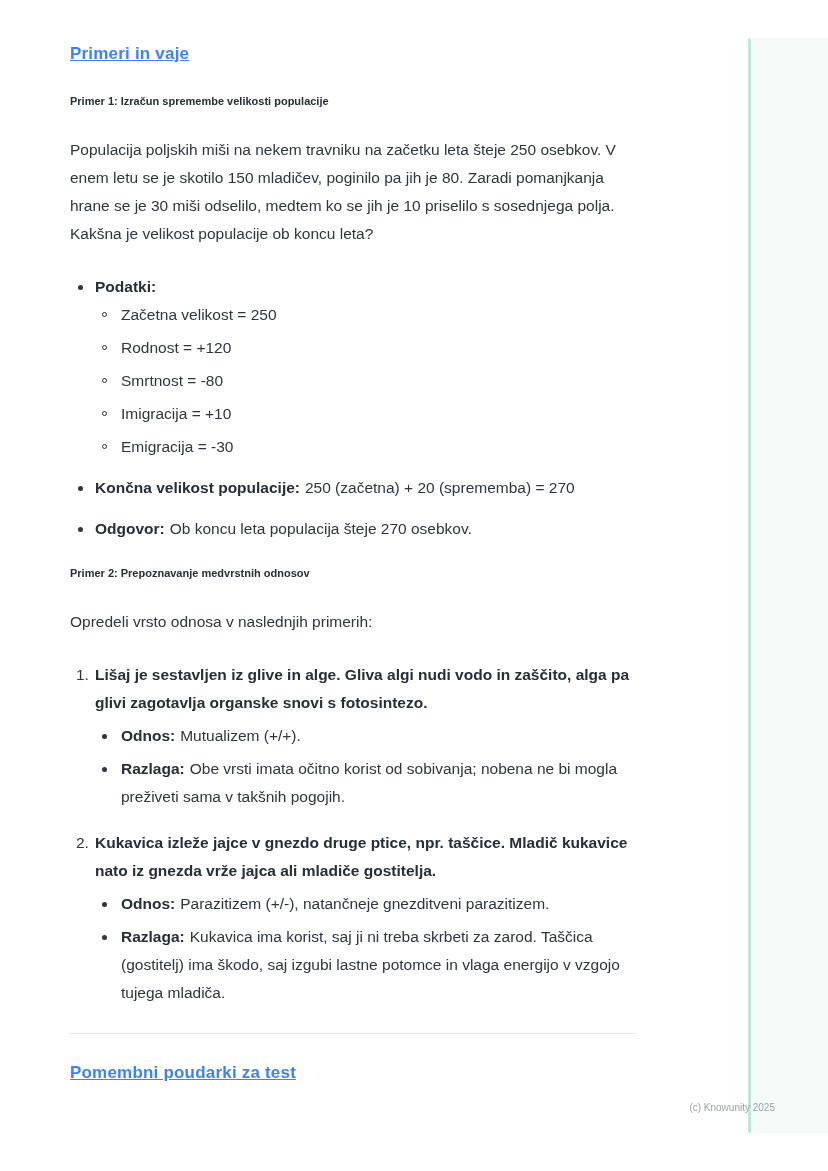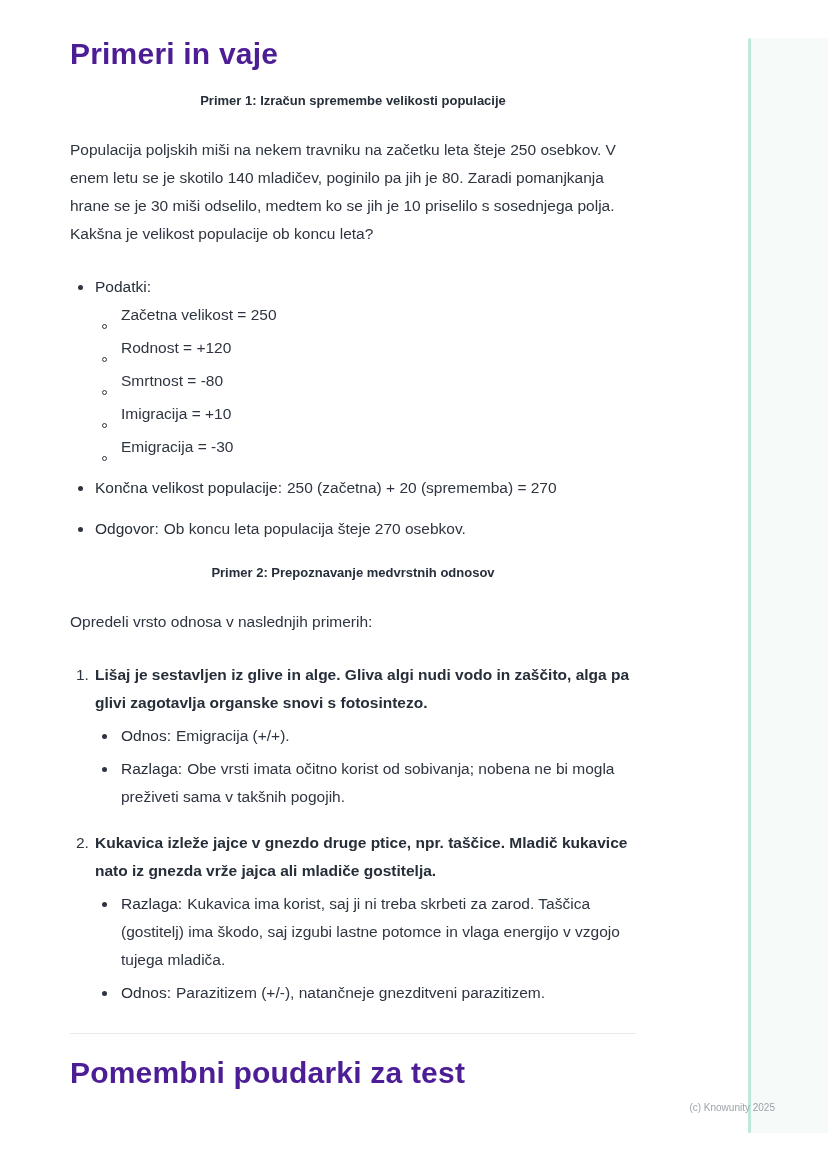--- a/index.html
+++ b/index.html
@@ -20,44 +20,44 @@
     position: absolute; left: 748px; top: 38px;
     width: 3px; height: 1095px;
     background: #bee9da; border-radius: 2px;
   }
   .content {
     position: absolute; left: 70px; top: 30px;
     width: 566px;
     font-size: 15.5px; line-height: 28px;
   }
   h1.accent {
-    font-size: 30px; line-height: 28px; font-weight: 700;
-    color: #4c1d95; letter-spacing: 0.2px;
+    font-size: 17px; line-height: 28px; font-weight: 700;
+    color: #3b82f6; letter-spacing: 0.2px; text-decoration: underline;
   }
   .h1-top { margin-top: 10px; margin-bottom: 21px; }
   .h1-bottom { margin-top: 25px; }
   h2.ex-title {
-    font-size: 13px; line-height: 24px; font-weight: 700;
-    color: #262e39; margin: 0 0 23px 0; text-align: center;
+    font-size: 11px; line-height: 24px; font-weight: 700;
+    color: #262e39; margin: 0 0 23px 0;
   }
   p.para { margin: 0 0 25px 0; }
-  .lbl { font-weight: 400; color: #262e39; margin-right: 0.32em; }
+  .lbl { font-weight: 700; color: #262e39; margin-right: 0.32em; }
   ul.l1, ol.l1n { list-style: none; margin: 0 0 18px 0; }
   ul.l1 > li, ol.l1n > li { display: flex; margin-bottom: 13px; }
   .marker-col {
     flex: 0 0 25px; display: flex; justify-content: flex-start;
     padding-left: 8px; user-select: none;
   }
   .m-disc {
     width: 5px; height: 5px; border-radius: 50%;
     background: #2e3540; margin-top: 12px;
   }
   .li-body { flex: 1 1 auto; }
   ul.l2 { list-style: none; margin: 0; }
-  ul.l2 > li { display: flex; margin-top: 5px; align-items: flex-end; }
+  ul.l2 > li { display: flex; margin-top: 5px; }
   ul.l2 > li:first-child { margin-top: 0; }
   .marker-col2 {
     flex: 0 0 26px; display: flex; justify-content: flex-start;
     padding-left: 7px; user-select: none;
   }
   .m-circ {
     width: 5px; height: 5px; border-radius: 50%;
     border: 1.6px solid #2e3540; margin-top: 10.5px; background: transparent;
   }
   ol.l1n { margin-top: 0; }
@@ -84,21 +84,21 @@
 
 <div class="side-tint"></div>
 <div class="side-line"></div>
 
 <div class="content">
 
   <h1 class="accent h1-top">Primeri in vaje</h1>
 
   <h2 class="ex-title">Primer 1: Izračun spremembe velikosti populacije</h2>
 
-  <p class="para">Populacija poljskih miši na nekem travniku na začetku leta šteje 250 osebkov. V enem letu se je skotilo 140 mladičev, poginilo pa jih je 80. Zaradi pomanjkanja hrane se je 30 miši odselilo, medtem ko se jih je 10 priselilo s sosednjega polja. Kakšna je velikost populacije ob koncu leta?</p>
+  <p class="para">Populacija poljskih miši na nekem travniku na začetku leta šteje 250 osebkov. V enem letu se je skotilo 150 mladičev, poginilo pa jih je 80. Zaradi pomanjkanja hrane se je 30 miši odselilo, medtem ko se jih je 10 priselilo s sosednjega polja. Kakšna je velikost populacije ob koncu leta?</p>
 
   <ul class="l1">
     <li>
       <span class="marker-col">
           <span class="m-disc"></span>
         </span>
       <div class="li-body">
         <span class="lbl">Podatki:</span>
         <ul class="l2">
           <li>
@@ -159,48 +159,48 @@
   <ol class="l1n">
     <li>
       <span class="num-col">1.</span>
       <div class="li-body">
         <span class="statement">Lišaj je sestavljen iz glive in alge. Gliva algi nudi vodo in zaščito, alga pa glivi zagotavlja organske snovi s fotosintezo.</span>
         <ul class="sub">
           <li>
             <span class="marker-col2">
                 <span class="m-disc"></span>
               </span>
-            <span><span class="lbl">Odnos:</span><span>Emigracija (+/+).</span></span>
+            <span><span class="lbl">Odnos:</span><span>Mutualizem (+/+).</span></span>
           </li>
           <li>
             <span class="marker-col2">
                 <span class="m-disc"></span>
               </span>
             <span><span class="lbl">Razlaga:</span><span>Obe vrsti imata očitno korist od sobivanja; nobena ne bi mogla preživeti sama v takšnih pogojih.</span></span>
           </li>
         </ul>
       </div>
     </li>
     <li>
       <span class="num-col">2.</span>
       <div class="li-body">
         <span class="statement">Kukavica izleže jajce v gnezdo druge ptice, npr. taščice. Mladič kukavice nato iz gnezda vrže jajca ali mladiče gostitelja.</span>
         <ul class="sub">
           <li>
             <span class="marker-col2">
                 <span class="m-disc"></span>
               </span>
+            <span><span class="lbl">Odnos:</span><span>Parazitizem (+/-), natančneje gnezditveni parazitizem.</span></span>
+          </li>
+          <li>
+            <span class="marker-col2">
+                <span class="m-disc"></span>
+              </span>
             <span><span class="lbl">Razlaga:</span><span>Kukavica ima korist, saj ji ni treba skrbeti za zarod. Taščica (gostitelj) ima škodo, saj izgubi lastne potomce in vlaga energijo v vzgojo tujega mladiča.</span></span>
           </li>
-          <li>
-            <span class="marker-col2">
-                <span class="m-disc"></span>
-              </span>
-            <span><span class="lbl">Odnos:</span><span>Parazitizem (+/-), natančneje gnezditveni parazitizem.</span></span>
-          </li>
         </ul>
       </div>
     </li>
   </ol>
 
   <hr class="divider">
 
   <h1 class="accent h1-bottom">Pomembni poudarki za test</h1>
 
 </div>

